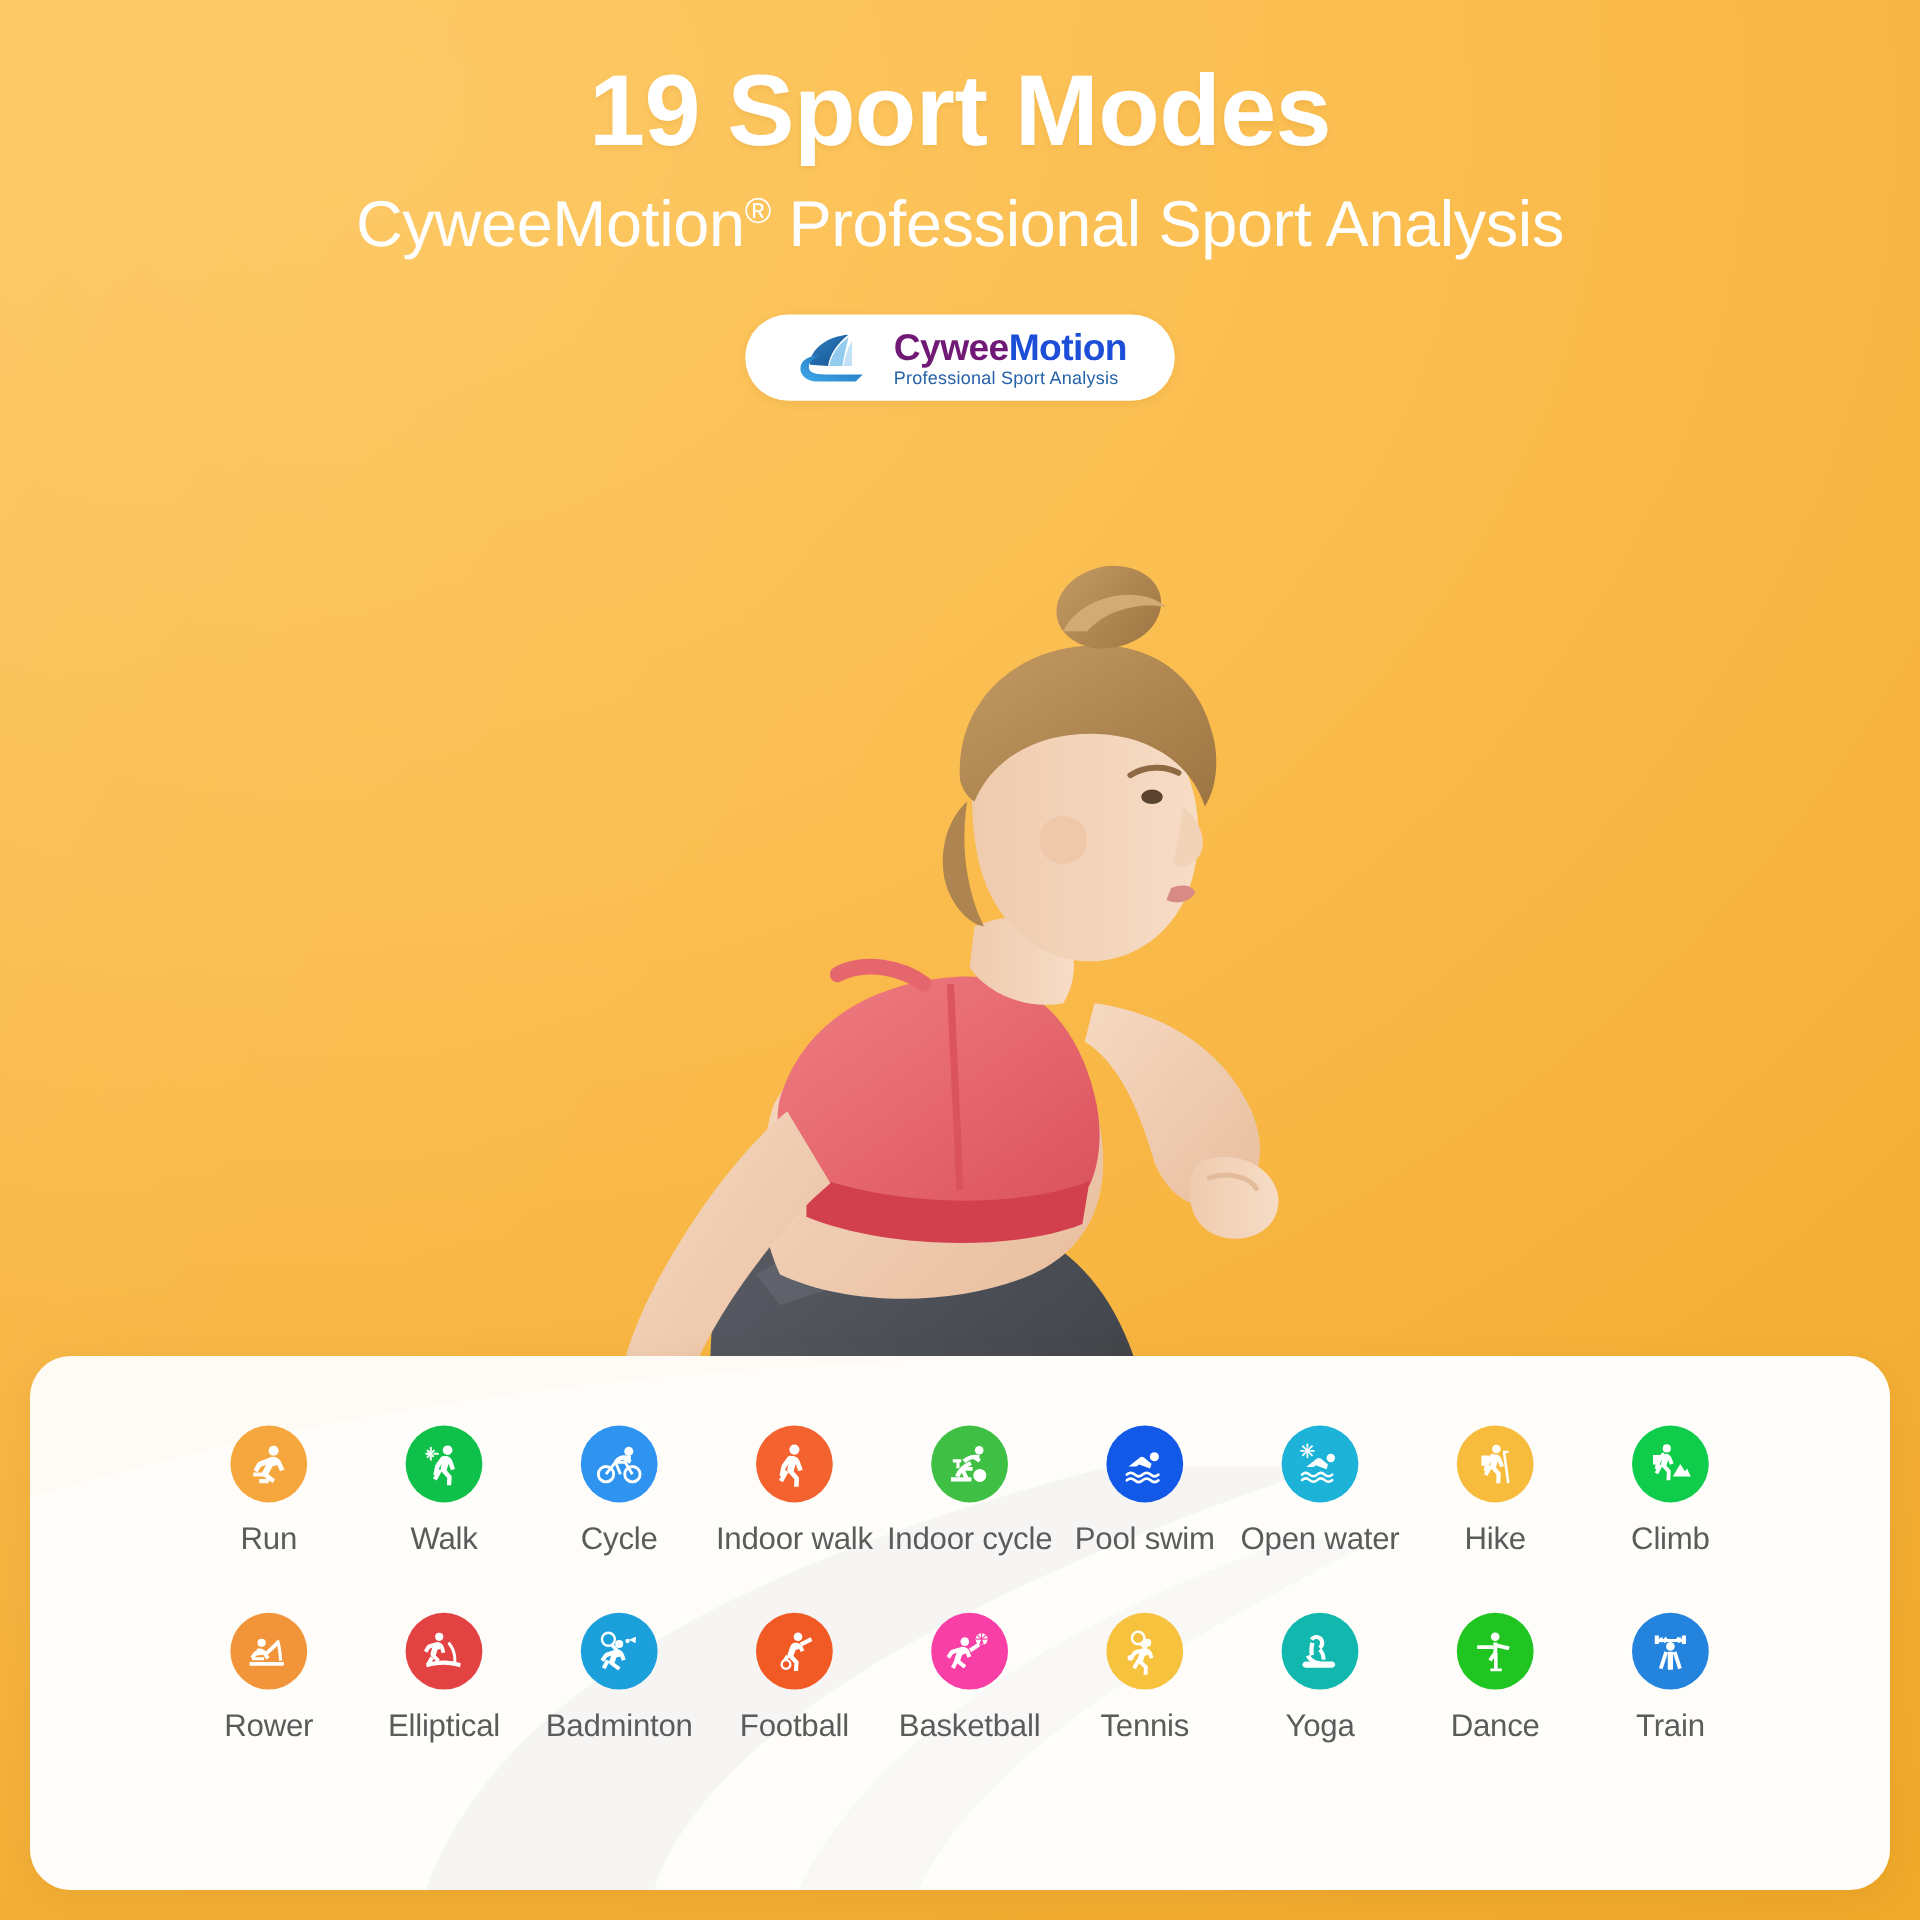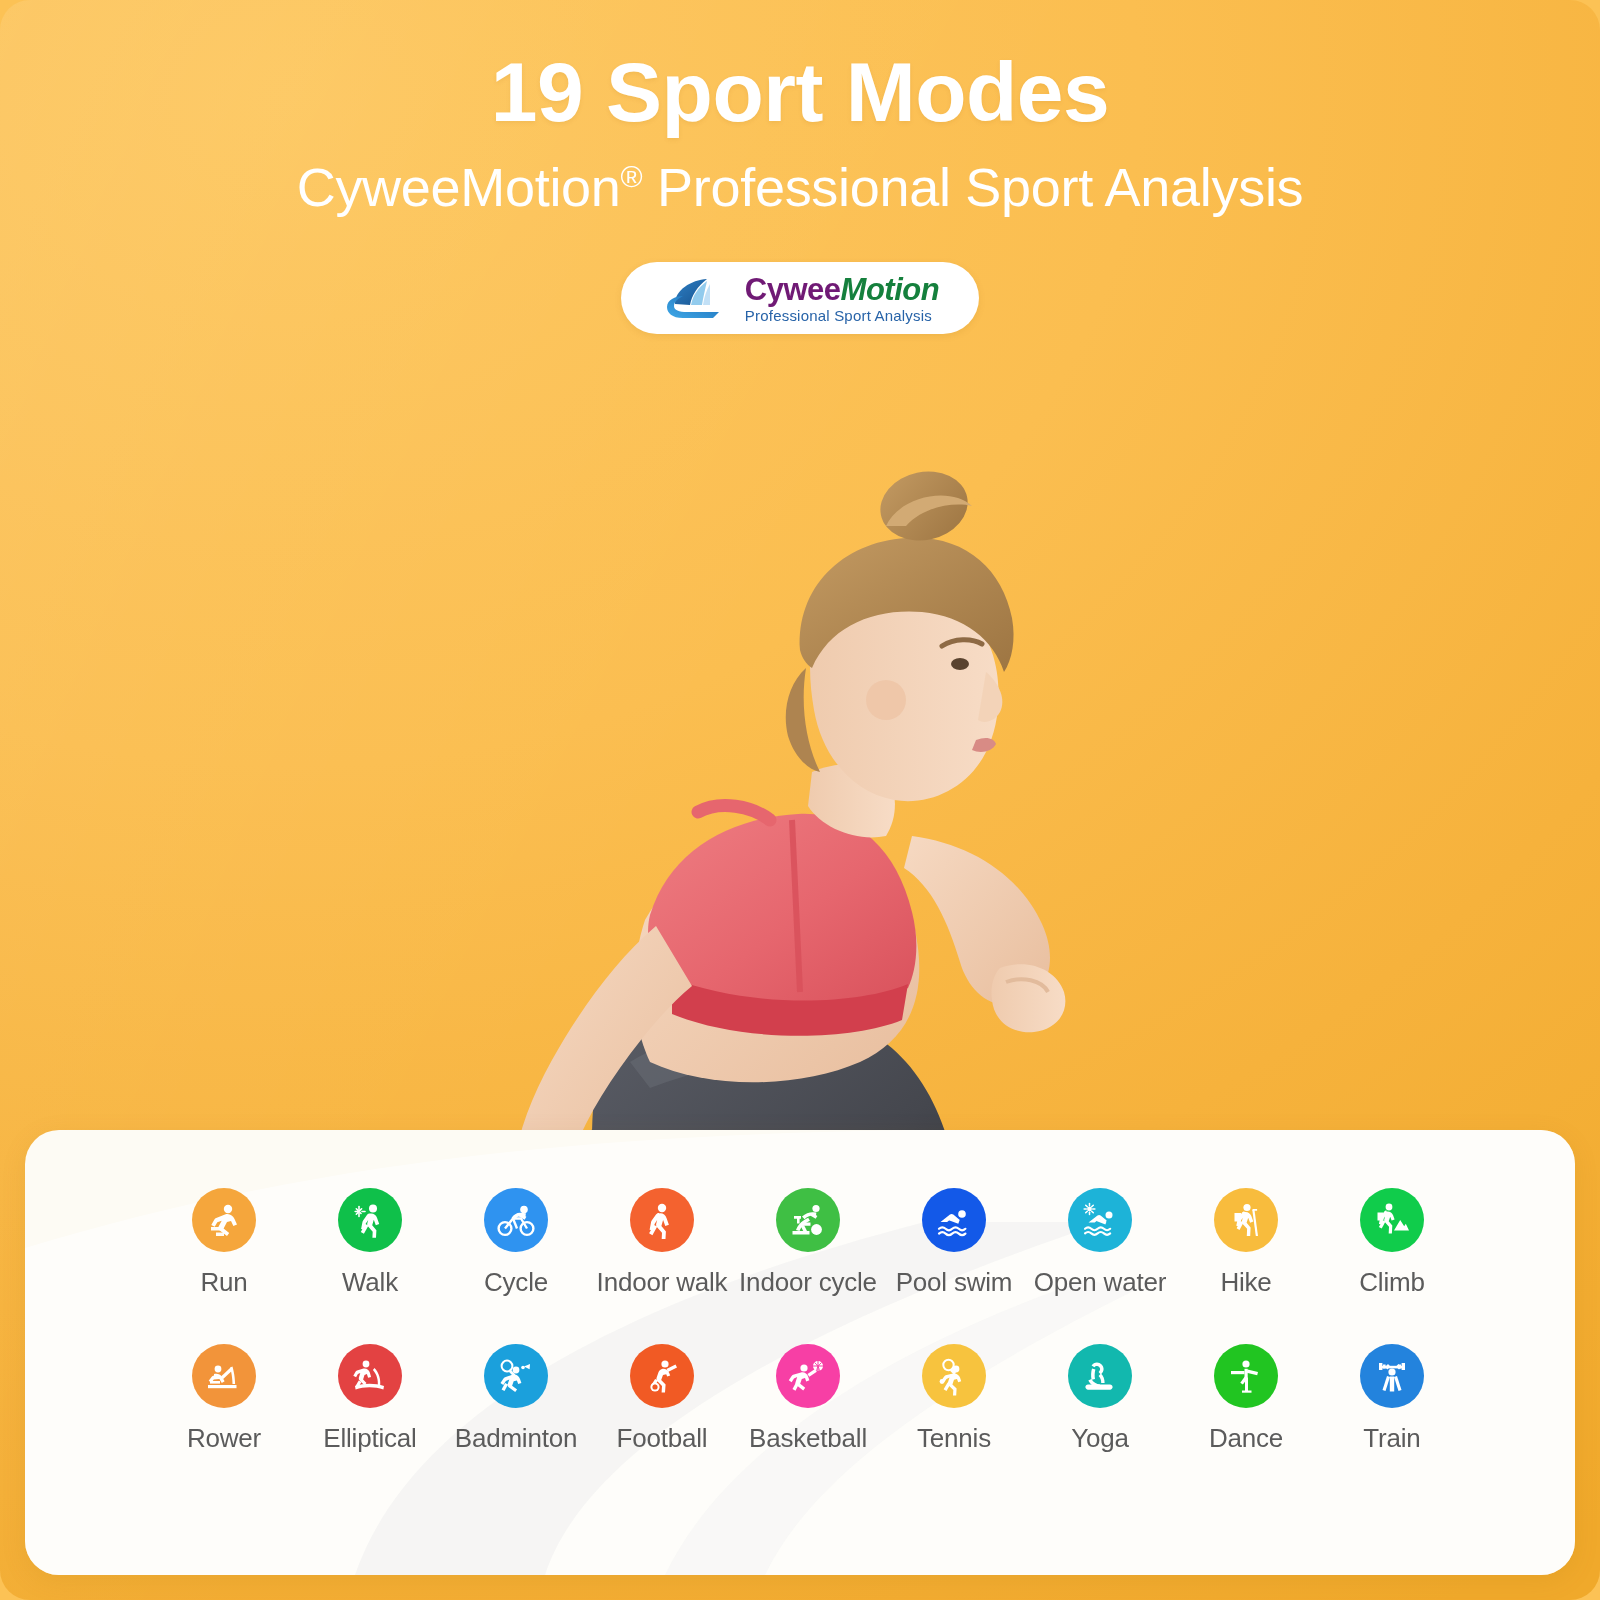--- a/index.html
+++ b/index.html
@@ -14,21 +14,20 @@
     background: #FCC255;
   }
 
   #stage {
     position: relative;
     width: 1600px;
     height: 1600px;
     overflow: hidden;
     background:
       radial-gradient(140% 110% at 18% 6%, #FDC75F 0%, #FBBE50 38%, #F6B23C 70%, #F0A92B 100%);
-    border-radius: 30px;
   }
 
   
   .bg-sheen {
     position: absolute;
     left: -10%;
     top: -10%;
     width: 120%;
     height: 120%;
     background: linear-gradient(118deg, rgba(255,255,255,0.10) 0%, rgba(255,255,255,0.03) 26%, rgba(255,255,255,0) 46%);
@@ -81,21 +80,21 @@
     align-items: center;
     justify-content: center;
     gap: 12px;
     box-shadow: 0 2px 7px rgba(150,95,10,0.12);
     z-index: 13;
   }
   .logo-mark { width: 72px; height: 48px; flex: none; }
   .logo-text { display: flex; flex-direction: column; line-height: 1; }
   .logo-word { font-size: 31px; font-weight: bold; letter-spacing: -0.5px; }
   .logo-word .cy { color: #701a75; }
-  .logo-word .mo { color: #15803d; font-style: italic; }
+  .logo-word .mo { color: #1d4ed8; }
   .logo-tag {
     font-size: 15px;
     color: #2763A8;
     letter-spacing: 0.2px;
     margin-top: 3px;
     font-weight: normal;
   }
 
   
   .photo {

